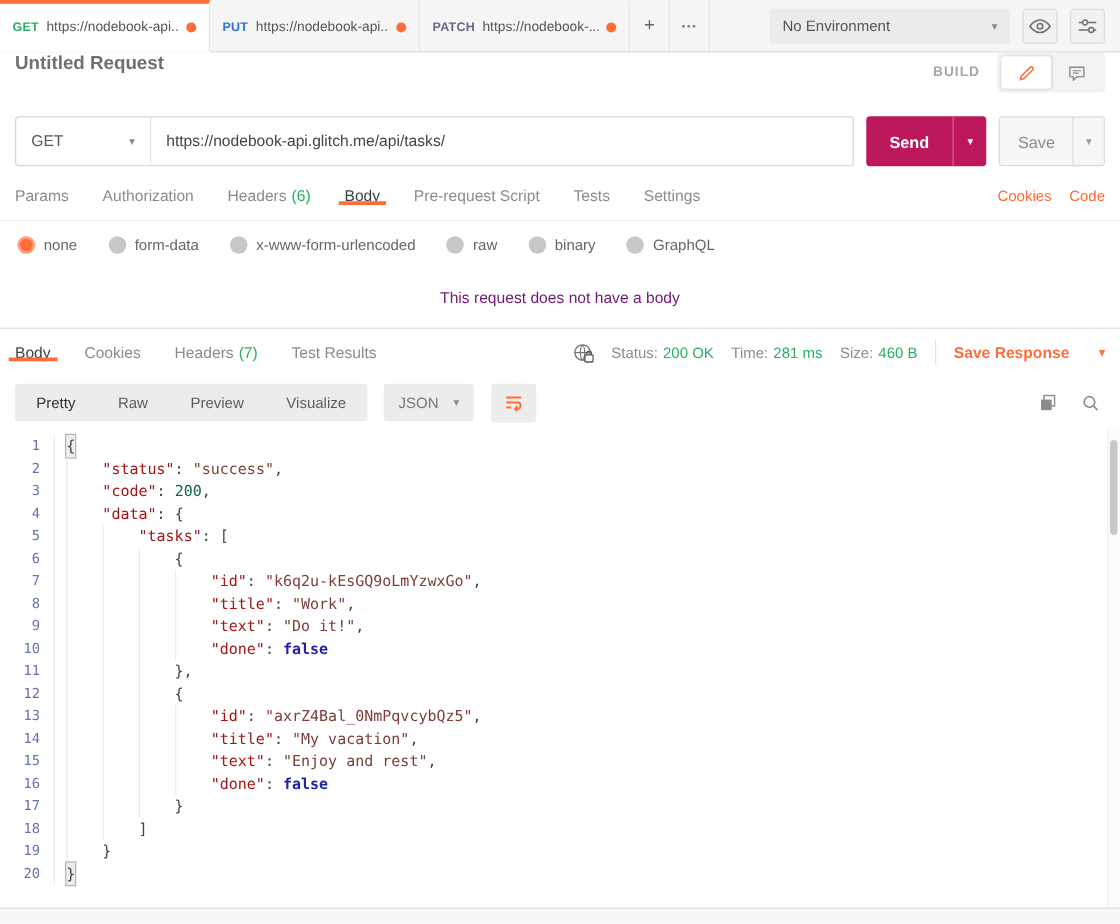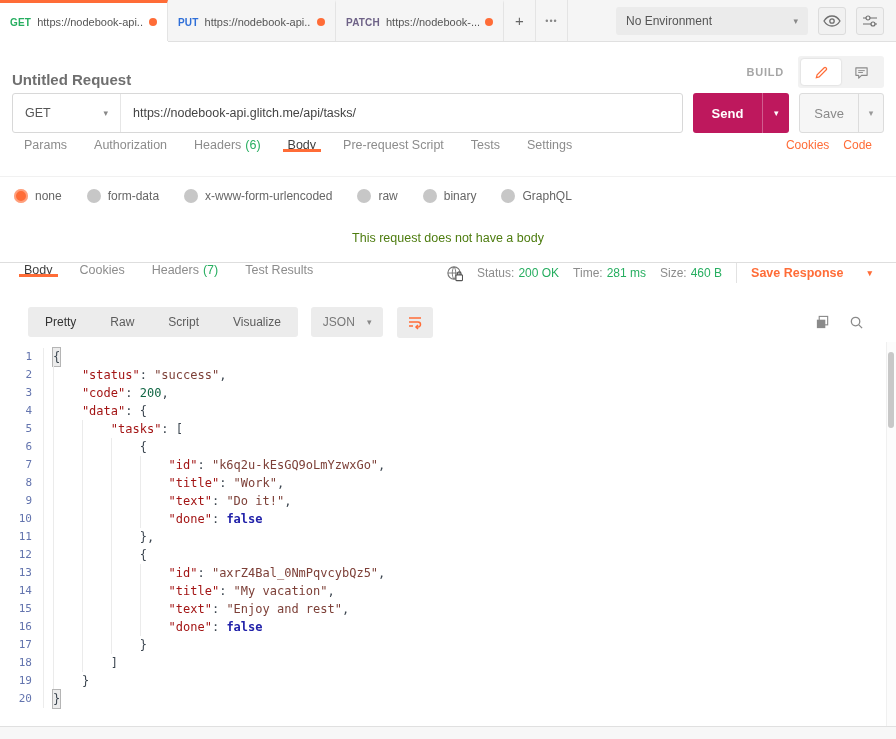--- a/index.html
+++ b/index.html
@@ -15,71 +15,71 @@
   .turl { color:#555; white-space:nowrap; overflow:hidden; flex:1; }
   .tdot { width:8px; height:8px; border-radius:50%; background:#ff6c37; flex:none; }
   .tabbtn { width:32px; display:flex; align-items:center; justify-content:center; color:#666; cursor:pointer; border-right:1px solid #e4e4e4; font-size:15px; }
   .tabbtn.more { font-size:9px; letter-spacing:1px; color:#888; }
   .topbar-right { display:flex; align-items:center; margin-left:auto; padding-right:12px; gap:10px; }
   .env-select { width:192px; height:28px; display:flex; align-items:center; justify-content:space-between; background:#ebebeb; border-radius:3px; padding:0 10px; font-size:12px; color:#555; cursor:pointer; }
   .icon-btn { width:28px; height:28px; display:flex; align-items:center; justify-content:center; background:#f1f1f1; border:1px solid #dcdcdc; border-radius:3px; cursor:pointer; }
   .caret { font-size:9px; color:#888; }
 
   
-  .title-row { height:46px; display:flex; align-items:flex-end; padding:0 12px; }
+  .title-row { height:46px; display:flex; align-items:flex-start; padding:0 12px; }
   .req-title { font-size:15px; font-weight:700; color:#6f6f6f; }
   .title-right { margin-left:auto; display:flex; align-items:center; }
   .build-label { font-size:11px; font-weight:700; letter-spacing:.8px; color:#a6a6a6; margin-right:14px; }
   .toggle-group { background:#f2f2f2; border-radius:3px; padding:3px; display:flex; }
   .tg-btn { width:40px; height:26px; display:flex; align-items:center; justify-content:center; border-radius:3px; cursor:pointer; }
   .tg-btn.active { background:#fff; box-shadow:0 0 2px rgba(0,0,0,.18); }
 
   
   .url-row { height:50px; display:flex; align-items:center; padding:0 12px; gap:10px; }
   .url-box { flex:1; display:flex; height:40px; border:1px solid #d8d8d8; border-radius:3px; background:#fff; }
   .method-select { width:108px; display:flex; align-items:center; justify-content:space-between; padding:0 12px; border-right:1px solid #e6e6e6; font-size:12.5px; color:#555; cursor:pointer; }
   .url-input { flex:1; display:flex; align-items:center; padding:0 12px; font-size:12.5px; color:#444; }
   .send-btn { display:flex; height:40px; border-radius:3px; overflow:hidden; background:#be185d; color:#fff; cursor:pointer; }
   .send-main { padding:0 19px; display:flex; align-items:center; font-weight:700; font-size:13px; }
   .send-caret { width:27px; display:flex; align-items:center; justify-content:center; border-left:1px solid rgba(255,255,255,.3); font-size:9px; color:#fff; }
   .save-btn { display:flex; height:40px; border-radius:3px; overflow:hidden; background:#f6f6f6; border:1px solid #dcdcdc; color:#8a8a8a; cursor:pointer; }
   .save-main { padding:0 14px; display:flex; align-items:center; font-size:13px; }
   .save-caret { width:25px; display:flex; align-items:center; justify-content:center; border-left:1px solid #dcdcdc; font-size:9px; color:#999; }
 
   
-  .rtabs-row { height:39px; display:flex; align-items:flex-start; padding:0 24px; border-bottom:1px solid #f1f1f1; }
+  .rtabs-row { height:39px; display:flex; align-items:center; padding:0 12px; border-bottom:1px solid #f1f1f1; }
   .rtab { position:relative; display:flex; align-items:center; margin-right:27px; color:#8c8c8c; font-size:12.5px; cursor:pointer; }
   .rtab.active { color:#3f3f3f; }
   .rtab.active::after { content:""; position:absolute; left:-5px; right:-5px; bottom:0; height:3px; background:#ff6c37; }
   .rtab .cnt { color:#27ae60; margin-left:4px; }
   .row-links { margin-left:auto; display:flex; align-items:center; gap:14px; }
   .link-orange { color:#ff6c37; font-size:12px; cursor:pointer; }
 
   
   .btype-row { height:37px; display:flex; align-items:center; padding:0 14px; gap:25px; }
   .btype { display:flex; align-items:center; gap:7px; font-size:12px; color:#666; cursor:pointer; }
   .radio { width:14px; height:14px; border-radius:50%; background:#c7c7c7; flex:none; }
   .radio.sel { background:#ff6c37; box-shadow:inset 0 0 0 2px rgba(255,255,255,.35); }
 
-  .empty-msg { height:48px; display:flex; align-items:center; justify-content:center; color:#4d7c0f; font-size:12.5px; }
+  .empty-msg { height:48px; display:flex; align-items:center; justify-content:center; color:#701a75; font-size:12.5px; }
 
   .resp-divider { border-top:1px solid #dedede; }
 
   
   .resp-row { height:38px; border-bottom:none; }
   .resp-meta { margin-left:auto; display:flex; align-items:center; gap:14px; font-size:12px; }
   .meta-pair { display:flex; gap:4px; }
   .meta-label { color:#8c8c8c; }
   .meta-value { color:#27ae60; }
   .vdiv { width:1px; height:20px; background:#e2e2e2; }
   .save-response { color:#ff6c37; font-weight:700; font-size:12.5px; display:flex; align-items:center; gap:24px; cursor:pointer; }
   .save-response .caret { color:#ff6c37; }
 
   
-  .view-row { height:42px; display:flex; align-items:center; padding:0 28px; }
+  .view-row { height:42px; display:flex; align-items:center; padding:0 12px; }
   .seg-group { display:flex; background:#ececec; border-radius:3px; overflow:hidden; }
   .seg { padding:8px 17px; font-size:12px; color:#5c5c5c; cursor:pointer; }
   .seg.segactive { color:#333; }
   .fmt-select { margin-left:13px; background:#ececec; border-radius:3px; padding:8px 12px; display:flex; align-items:center; gap:12px; font-size:12px; color:#777; cursor:pointer; }
   .wrap-btn { margin-left:14px; background:#ececec; border-radius:3px; width:36px; height:31px; display:flex; align-items:center; justify-content:center; cursor:pointer; }
   .view-right { margin-left:auto; display:flex; align-items:center; gap:19px; padding-right:4px; }
   .view-right .vicon { cursor:pointer; display:flex; }
 
   
   .code-area { position:relative; padding-top:5px; font-family:"DejaVu Sans Mono", monospace; font-size:12px; }
@@ -299,21 +299,21 @@
         <span>Save Response</span>
         <span class="caret">▾</span>
       </span>
     </div>
   </div>
 
   <div class="view-row">
     <div class="seg-group" id="view-segs">
         <span class="seg segactive">Pretty</span>
         <span class="seg">Raw</span>
-        <span class="seg">Script</span>
+        <span class="seg">Preview</span>
         <span class="seg">Visualize</span>
       </div>
     <div class="fmt-select">
       <span>JSON</span>
       <span class="caret">▾</span>
     </div>
     <div class="wrap-btn">
       <span style="display:flex">
         <svg viewBox="0 0 16 16" width="16" height="16">
             <path d="M2 4h12M2 8h9a2.5 2.5 0 0 1 0 5h-1.5M2 12h4" fill="none" stroke="#ff6c37" stroke-width="1.5"></path>

